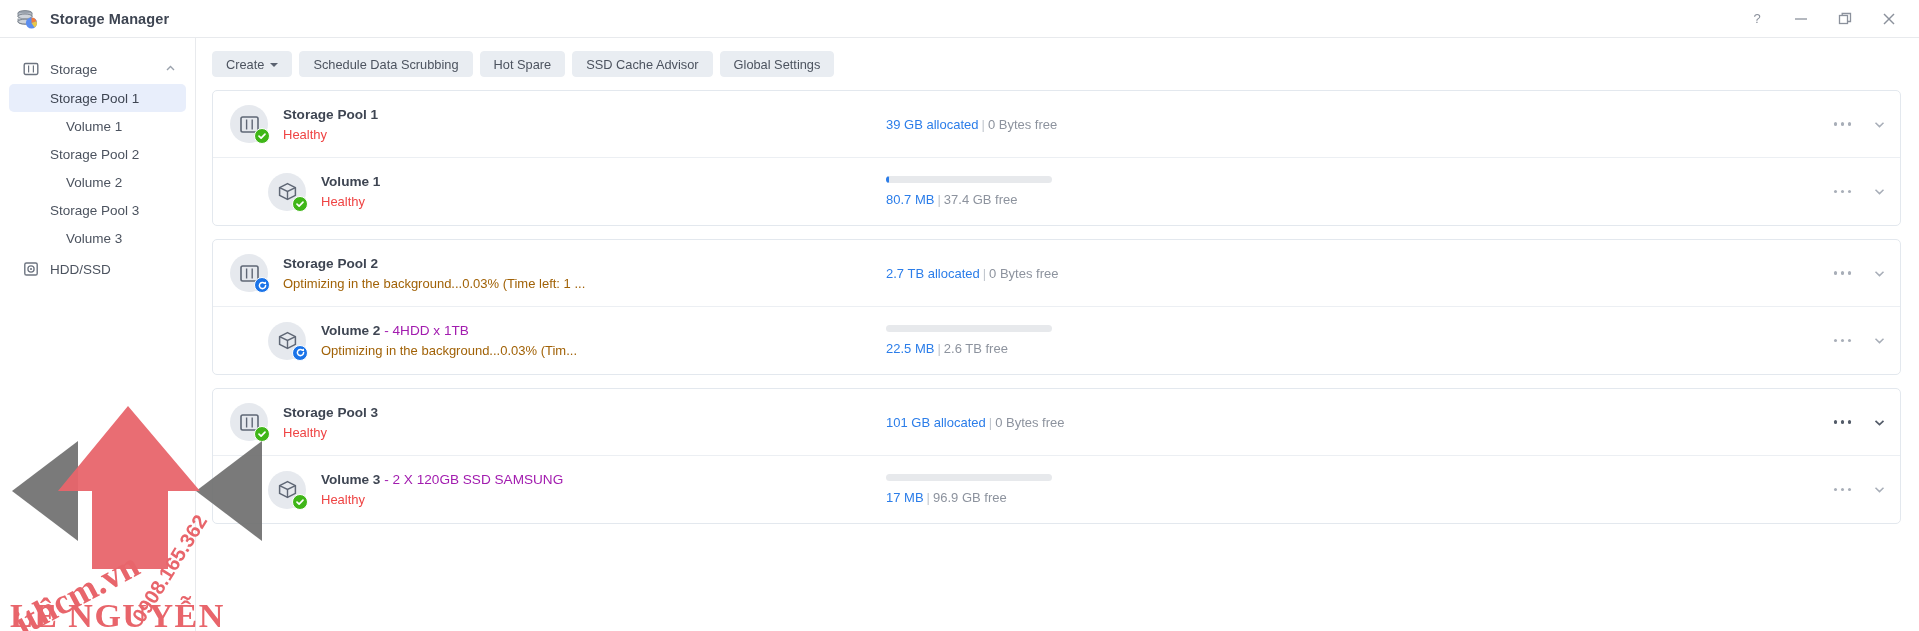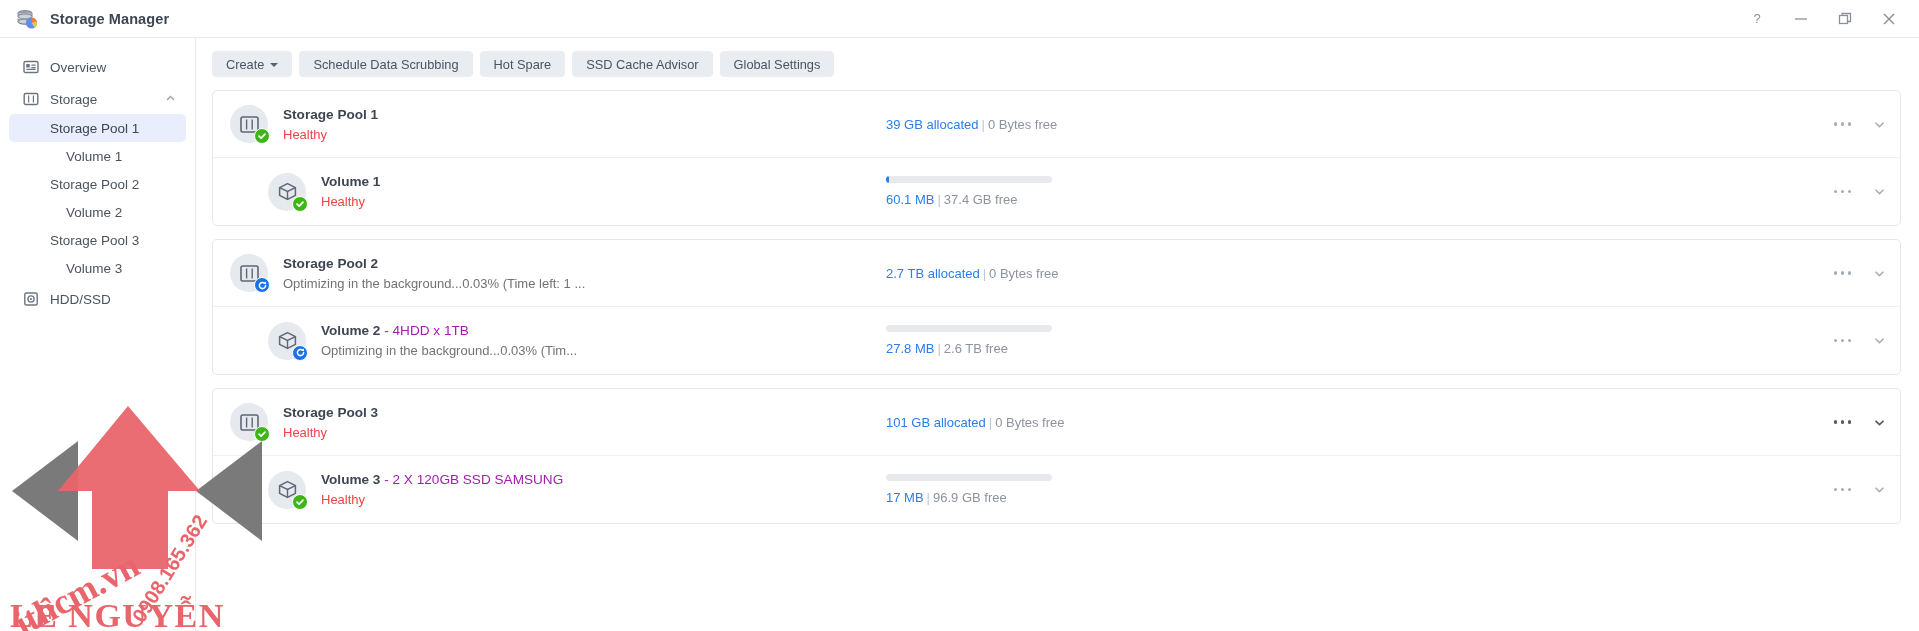--- a/index.html
+++ b/index.html
@@ -123,21 +123,21 @@
   }
   .badge.ok { background: #3fb618; }
   .badge.sync { background: #1a73e8; }
   .badge svg { display: block; }
 
   .obj-text { display: flex; flex-direction: column; gap: 5px; min-width: 0; }
   .obj-title { font-size: 13.6px; font-weight: bold; color: #3e4552; white-space: nowrap; }
   .obj-title .sub { font-weight: normal; color: #a21caf; }
   .obj-status { font-size: 13px; white-space: nowrap; }
   .obj-status.healthy { color: #ef4444; }
-  .obj-status.optimizing { color: #737373; }
+  .obj-status.optimizing { color: #a16207; }
 
   .meta-col {
     position: absolute; left: 673px; top: 0; bottom: 0;
     display: flex; flex-direction: column; justify-content: center; gap: 9px;
   }
   .meta-line { font-size: 13px; color: #8d939e; white-space: nowrap; }
   .meta-line .link { color: #2b7de9; }
   .meta-line .sep { color: #c2c7ce; margin: 0 3px; }
 
   .progress-track {
@@ -209,32 +209,20 @@
           <line x1="12" y1="2" x2="2" y2="12" stroke="#8b919c" stroke-width="1.4"></line>
         </svg>
       </div>
     </div>
   </div>
 
   <div class="body-area">
 
     <div class="sidebar">
 
-      <div class="nav-item">
-        <span class="nav-icon">
-          <svg width="16" height="16" viewBox="0 0 16 16">
-            <rect x="1" y="2.5" width="14" height="11" rx="1.6" fill="none" stroke="#6d7480" stroke-width="1.4"></rect>
-            <rect x="3.2" y="5" width="3.6" height="3.6" rx="0.6" fill="#6d7480"></rect>
-            <rect x="8.2" y="5.4" width="4.6" height="1.3" rx="0.6" fill="#6d7480"></rect>
-            <rect x="8.2" y="8" width="4.6" height="1.3" rx="0.6" fill="#6d7480"></rect>
-            <rect x="3.2" y="9.8" width="9.6" height="1.3" rx="0.6" fill="#6d7480"></rect>
-          </svg>
-        </span>
-        <span>Overview</span>
-      </div>
 
       <div class="nav-item group">
         <span class="nav-icon">
           <svg width="16" height="16" viewBox="0 0 16 16">
             <rect x="1.2" y="2.5" width="13.6" height="11" rx="1.4" fill="none" stroke="#6d7480" stroke-width="1.4"></rect>
             <line x1="5.6" y1="4.6" x2="5.6" y2="11.4" stroke="#6d7480" stroke-width="1.2"></line>
             <line x1="10.4" y1="4.6" x2="10.4" y2="11.4" stroke="#6d7480" stroke-width="1.2"></line>
           </svg>
         </span>
         <span>Storage</span>
@@ -356,21 +344,21 @@
               <span>Volume 1</span>
               <span class="sub"></span>
             </div>
             <div class="obj-status healthy">Healthy</div>
           </div>
           <div class="meta-col">
             <div class="progress-track">
               <div class="progress-fill" style="width: 2%;"></div>
             </div>
             <div class="meta-line">
-              <span class="link">60.1 MB</span><span class="sep">|</span><span>37.4 GB free</span>
+              <span class="link">80.7 MB</span><span class="sep">|</span><span>37.4 GB free</span>
             </div>
           </div>
           <div class="row-actions">
             <div class="dots">
                 <span></span>
                 <span></span>
                 <span></span>
               </div>
             <div class="chev-down">
               <svg width="13" height="13" viewBox="0 0 13 13">
@@ -442,21 +430,21 @@
               <span>Volume 2</span>
               <span class="sub">- 4HDD x 1TB</span>
             </div>
             <div class="obj-status optimizing">Optimizing in the background...0.03% (Tim...</div>
           </div>
           <div class="meta-col">
             <div class="progress-track">
               <div class="progress-fill" style="width: 0%;"></div>
             </div>
             <div class="meta-line">
-              <span class="link">27.8 MB</span><span class="sep">|</span><span>2.6 TB free</span>
+              <span class="link">22.5 MB</span><span class="sep">|</span><span>2.6 TB free</span>
             </div>
           </div>
           <div class="row-actions">
             <div class="dots">
                 <span></span>
                 <span></span>
                 <span></span>
               </div>
             <div class="chev-down">
               <svg width="13" height="13" viewBox="0 0 13 13">

